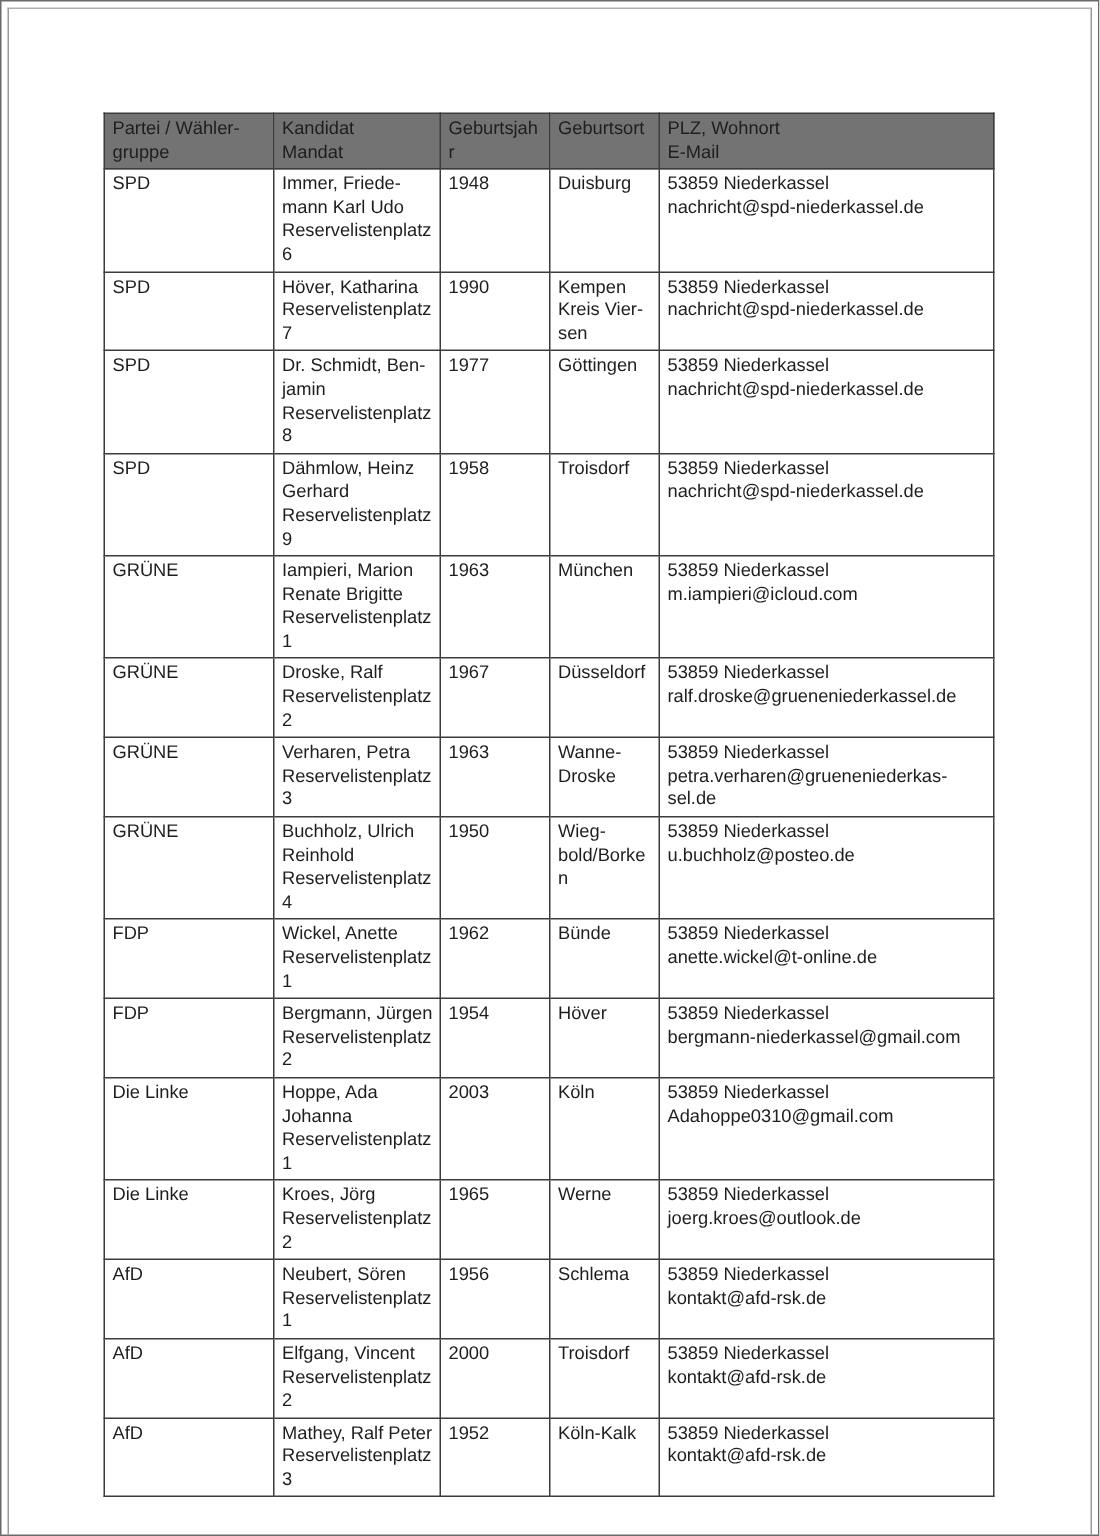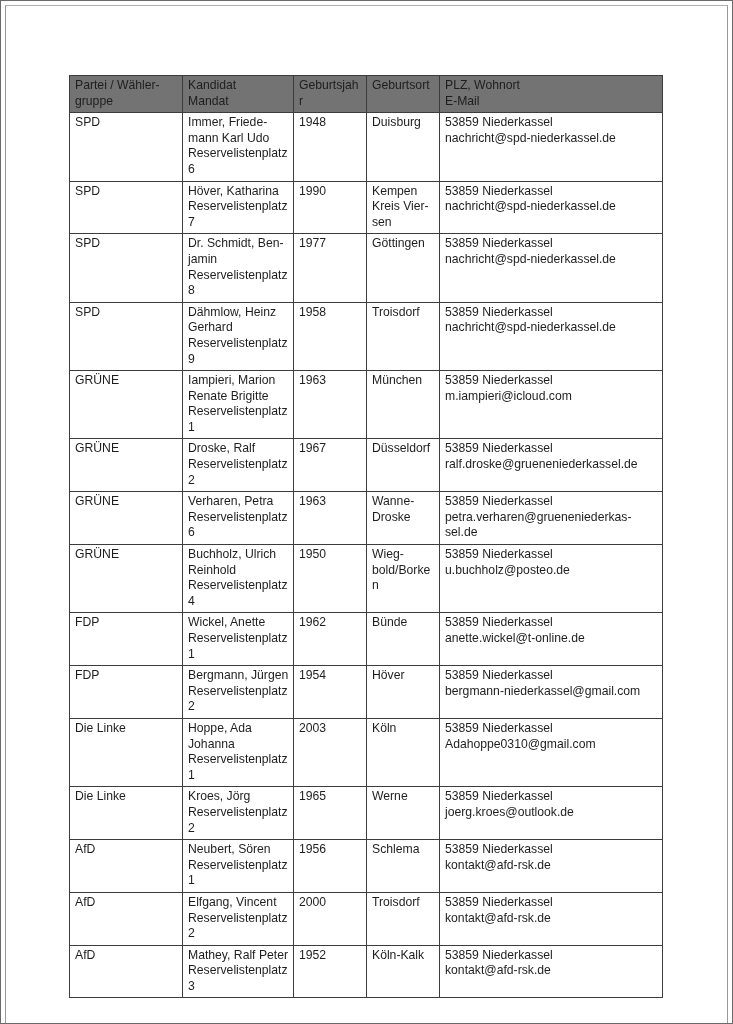--- a/index.html
+++ b/index.html
@@ -145,21 +145,21 @@
 2</td>
     <td>1967</td>
     <td>Düsseldorf</td>
     <td>53859 Niederkassel
 ralf.droske@grueneniederkassel.de</td>
   </tr>
       <tr class="h3">
     <td>GRÜNE</td>
     <td>Verharen, Petra
 Reservelistenplatz
-6</td>
+3</td>
     <td>1963</td>
     <td>Wanne-
 Droske</td>
     <td>53859 Niederkassel
 petra.verharen@grueneniederkas-
 sel.de</td>
   </tr>
       <tr class="h4">
     <td>GRÜNE</td>
     <td>Buchholz, Ulrich

